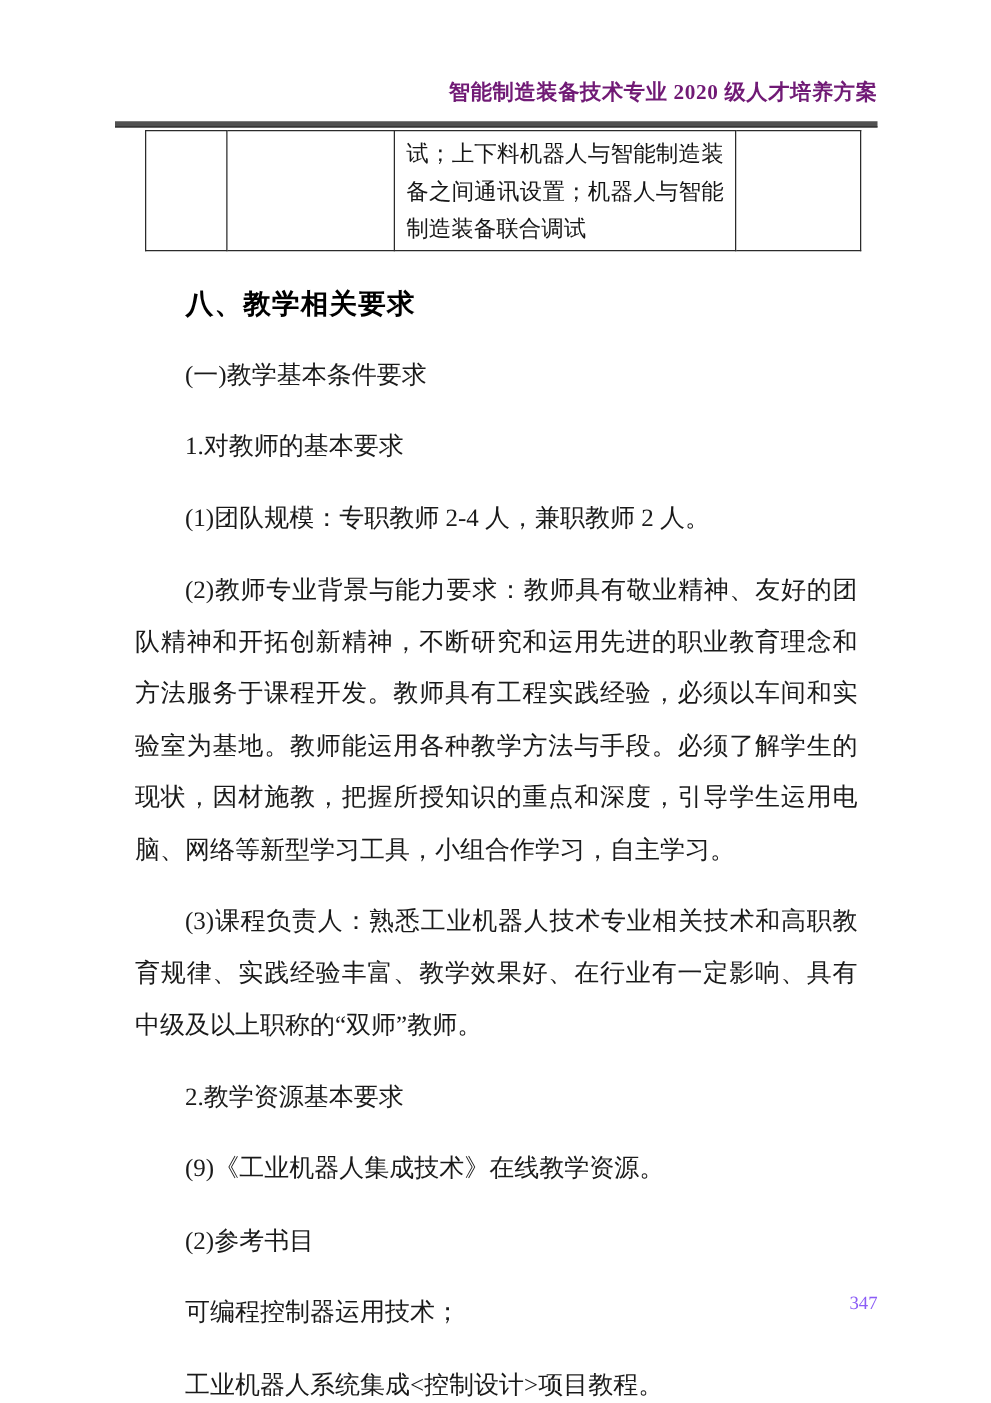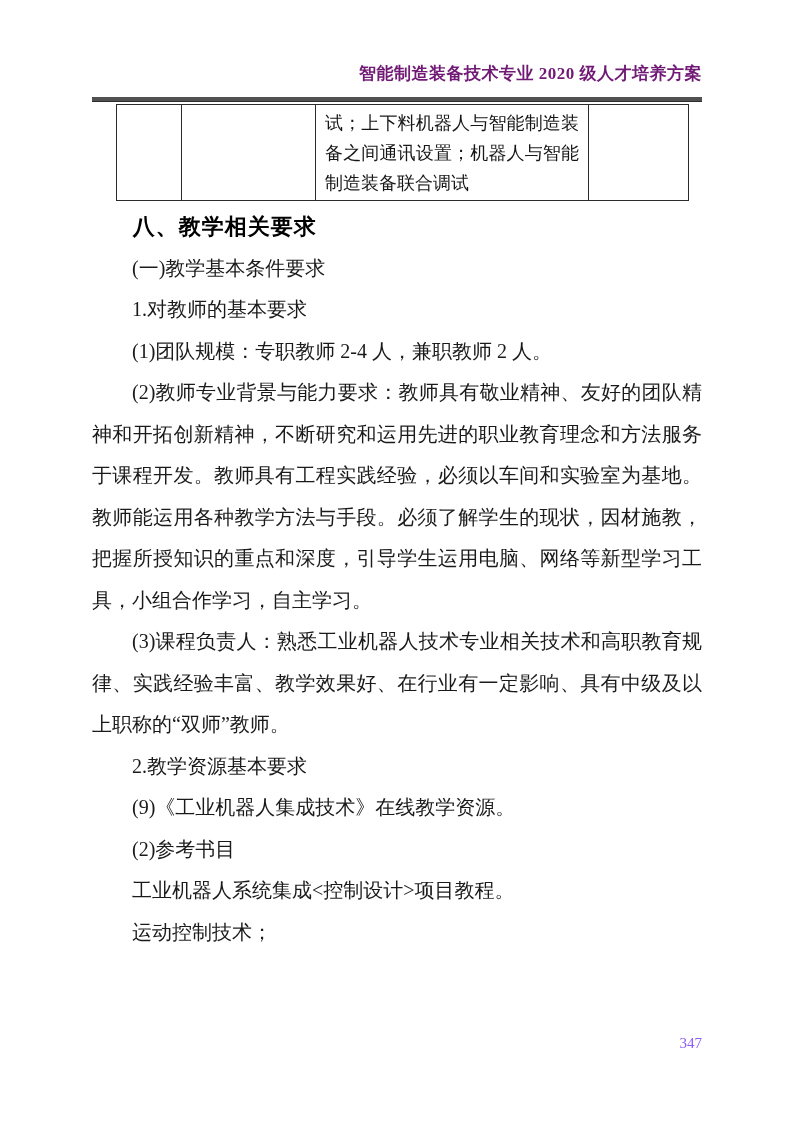--- a/index.html
+++ b/index.html
@@ -68,21 +68,21 @@
   .content {
     position: absolute;
     top: 206px;
     left: 92px;
     width: 610px;
     font-size: 20px;
     line-height: 41.5px;
     text-align: justify;
   }
   .content p {
-    margin: 0;
+    margin: 16px;
     text-indent: 2em;
   }
   .content p.section-heading {
     font-family: "Liberation Sans", "DejaVu Sans", sans-serif;
     font-size: 22px;
     font-weight: 700;
     text-indent: 1.85em;
     letter-spacing: 1px;
     color: #000;
   }
@@ -121,17 +121,18 @@
 <div class="content">
   <p class="section-heading">八、教学相关要求</p>
   <p>(一)教学基本条件要求</p>
   <p>1.对教师的基本要求</p>
   <p>(1)团队规模：专职教师 2-4 人，兼职教师 2 人。</p>
   <p>(2)教师专业背景与能力要求：教师具有敬业精神、友好的团队精神和开拓创新精神，不断研究和运用先进的职业教育理念和方法服务于课程开发。教师具有工程实践经验，必须以车间和实验室为基地。教师能运用各种教学方法与手段。必须了解学生的现状，因材施教，把握所授知识的重点和深度，引导学生运用电脑、网络等新型学习工具，小组合作学习，自主学习。</p>
   <p>(3)课程负责人：熟悉工业机器人技术专业相关技术和高职教育规律、实践经验丰富、教学效果好、在行业有一定影响、具有中级及以上职称的“双师”教师。</p>
   <p>2.教学资源基本要求</p>
   <p>(9)《工业机器人集成技术》在线教学资源。</p>
   <p>(2)参考书目</p>
+  <p>可编程控制器运用技术；</p>
   <p>工业机器人系统集成&lt;控制设计&gt;项目教程。</p>
   <p>运动控制技术；</p>
 </div>
 
 <div class="page-footer">347</div>
 
 </body></html>

